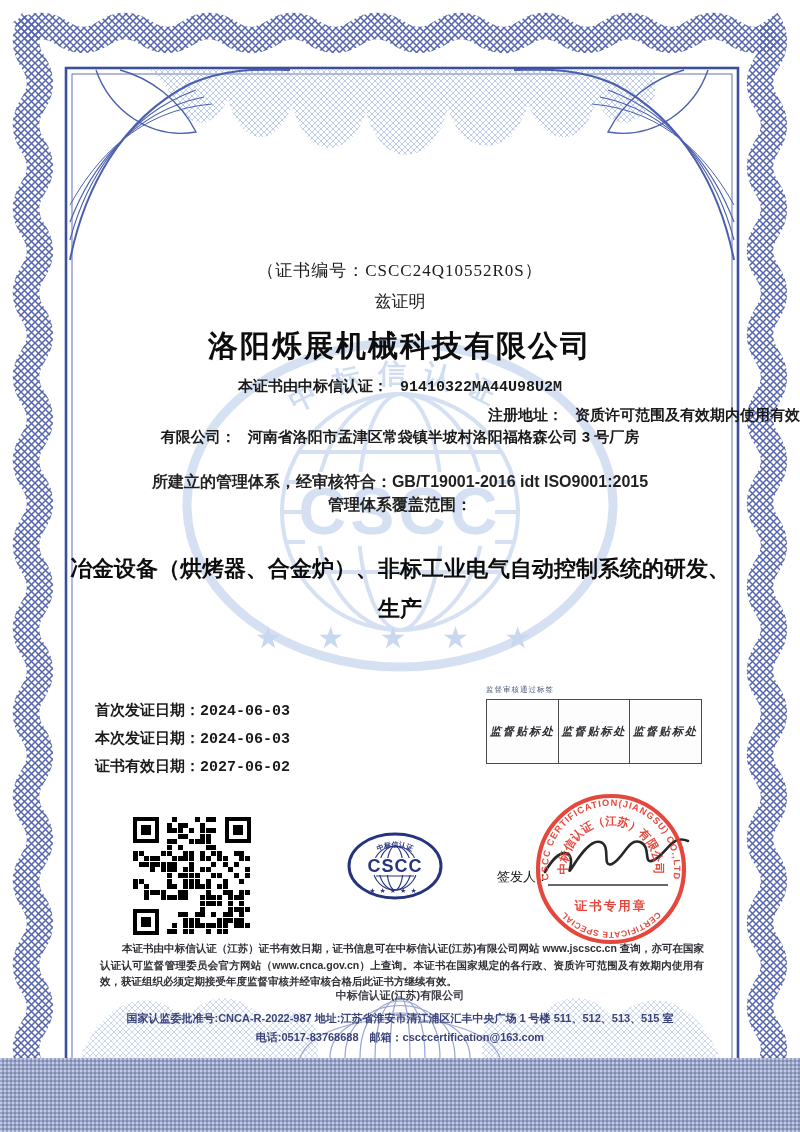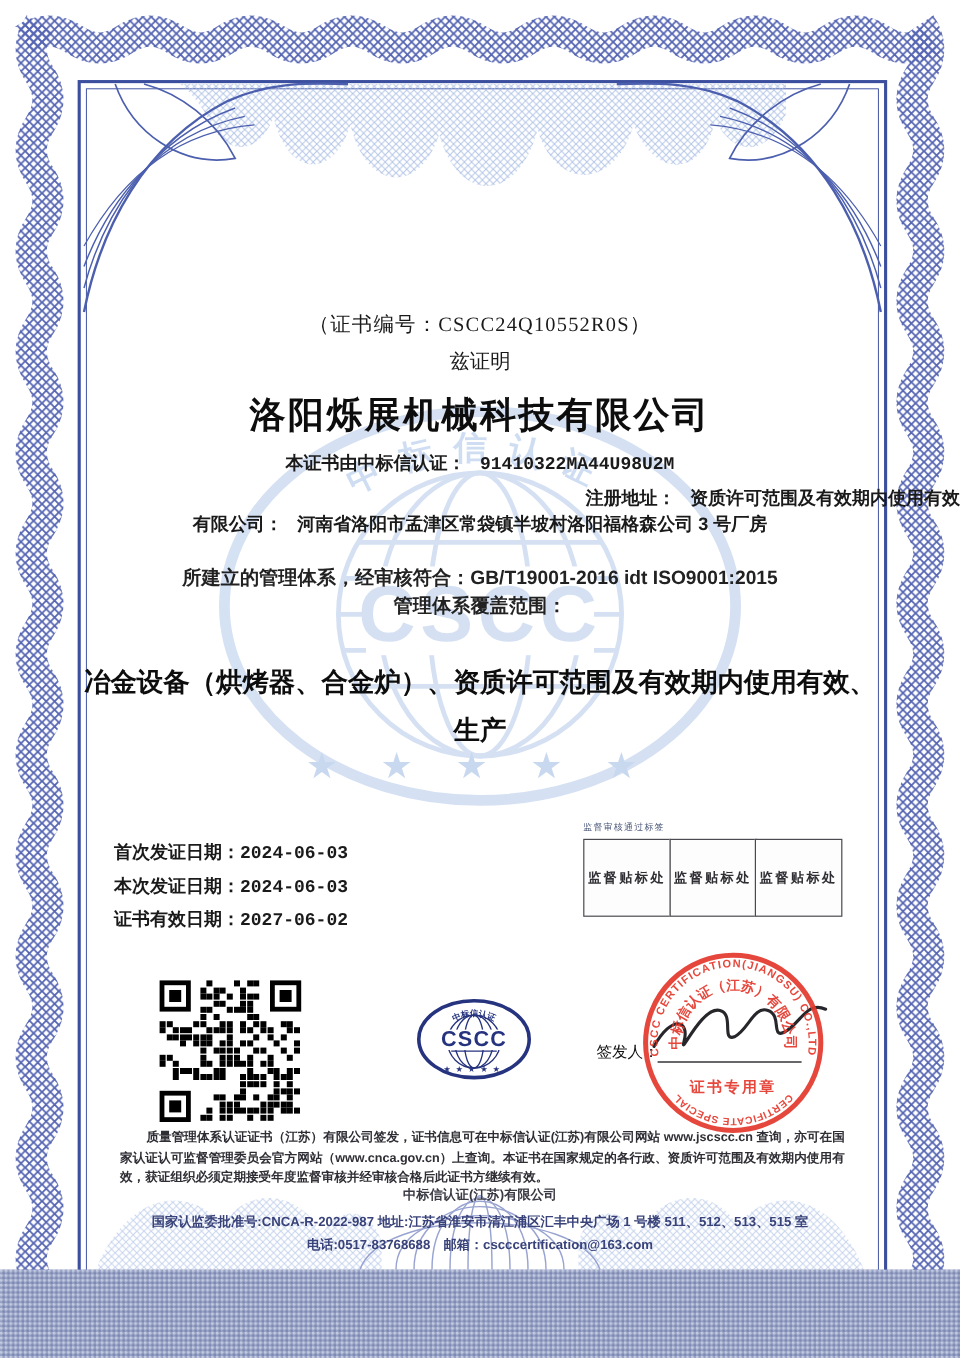--- a/index.html
+++ b/index.html
@@ -23,21 +23,21 @@
   .l-scope1{top:554px;font-size:22px;font-weight:700;color:#0d0d0d;}
   .l-scope2{top:594px;font-size:22px;font-weight:700;color:#0d0d0d;}
   .dates{position:absolute;left:95px;top:701px;}
   .dates .row{font-size:15px;font-weight:700;margin-bottom:9px;white-space:nowrap;}
   .sup{position:absolute;left:486px;top:685px;}
   .sup-header{font-size:7.5px;color:#4b5878;letter-spacing:1px;margin-bottom:4px;
               font-family:"Liberation Sans",sans-serif;}
   .sup-boxes{display:flex;}
   .sup-box{width:71px;height:63px;border:1.5px solid #4a4a50;background:#fdfdfe;
            display:flex;align-items:center;justify-content:center;margin-right:-1.5px;
-           font-size:11px;font-weight:700;letter-spacing:2px;color:#2e2e33;}
+           font-size:11px;font-weight:700;letter-spacing:2px;color:#2e2e33;font-style:italic;}
   .qr{position:absolute;left:133px;top:817px;width:118px;height:118px;background:#fff;z-index:2;}
   .qr-mods{position:absolute;left:0;top:0;width:118px;height:118px;}
   .qr-mods i{position:absolute;width:5px;height:5px;background:#000;}
   .finder{box-sizing:border-box;position:absolute;width:26px;height:26px;border:4px solid #000;background:#fff;}
   .finder::after{content:"";position:absolute;left:4px;top:4px;width:10px;height:10px;background:#000;}
   .finder.tl{left:0;top:0;} .finder.tr{right:0;top:0;} .finder.bl{left:0;bottom:0;}
   .finetext{position:absolute;left:100px;top:940px;width:604px;font-size:10.5px;font-weight:600;
             line-height:16.5px;text-align:justify;text-indent:22px;color:#2e2e35;}
   .f-company{top:988px;font-size:11px;font-weight:600;color:#3a3a44;}
   .f-approval{top:1011px;font-size:11px;font-weight:700;color:#39437a;}
@@ -141,21 +141,21 @@
       <span>注册地址：</span>
       <span>资质许可范围及有效期内使用有效</span>
     </div>
     <div class="line l-bizaddr sans flexline">
       <span>有限公司：</span>
       <span>河南省洛阳市孟津区常袋镇半坡村洛阳福格森公司 3 号厂房</span>
     </div>
 
     <div class="line l-std1 sans">所建立的管理体系，经审核符合：GB/T19001-2016 idt ISO9001:2015</div>
     <div class="line l-std2 sans">管理体系覆盖范围：</div>
-    <div class="line l-scope1 sans">冶金设备（烘烤器、合金炉）、资质许可范围及有效期内使用有效、</div>
+    <div class="line l-scope1 sans">冶金设备（烘烤器、合金炉）、非标工业电气自动控制系统的研发、</div>
     <div class="line l-scope2 sans">生产</div>
 
     <div class="dates sans">
       <div class="row">
         <span>首次发证日期：</span><span class="mono">2024-06-03</span>
       </div>
       <div class="row">
         <span>本次发证日期：</span><span class="mono">2024-06-03</span>
       </div>
       <div class="row">
@@ -165,21 +165,21 @@
 
     <div class="sup">
       <div class="sup-header">监督审核通过标签</div>
       <div class="sup-boxes">
         <div class="sup-box">监督贴标处</div>
         <div class="sup-box">监督贴标处</div>
         <div class="sup-box">监督贴标处</div>
       </div>
     </div>
 
-    <div class="finetext sans">质量管理体系认证证书（江苏）有限公司签发，证书信息可在中标信认证(江苏)有限公司网站 www.jscscc.cn 查询，亦可在国家认证认可监督管理委员会官方网站（www.cnca.gov.cn）上查询。本证书在国家规定的各行政、资质许可范围及有效期内使用有效，获证组织必须定期接受年度监督审核并经审核合格后此证书方继续有效。</div>
+    <div class="finetext sans">本证书由中标信认证（江苏）证书有效日期，证书信息可在中标信认证(江苏)有限公司网站 www.jscscc.cn 查询，亦可在国家认证认可监督管理委员会官方网站（www.cnca.gov.cn）上查询。本证书在国家规定的各行政、资质许可范围及有效期内使用有效，获证组织必须定期接受年度监督审核并经审核合格后此证书方继续有效。</div>
     <div class="line f-company sans">中标信认证(江苏)有限公司</div>
     <div class="line f-approval sans">国家认监委批准号:CNCA-R-2022-987  地址:江苏省淮安市清江浦区汇丰中央广场 1 号楼 511、512、513、515 室</div>
     <div class="line f-contact sans">电话:0517-83768688　邮箱：cscccertification@163.com</div>
   </div>
 
   <div class="qr">
     <div class="qr-mods" id="qr-mods">
         <i style="left: 39.2px; top: 0px;"></i>
         <i style="left: 61.6px; top: 0px;"></i>
         <i style="left: 72.8px; top: 0px;"></i>

